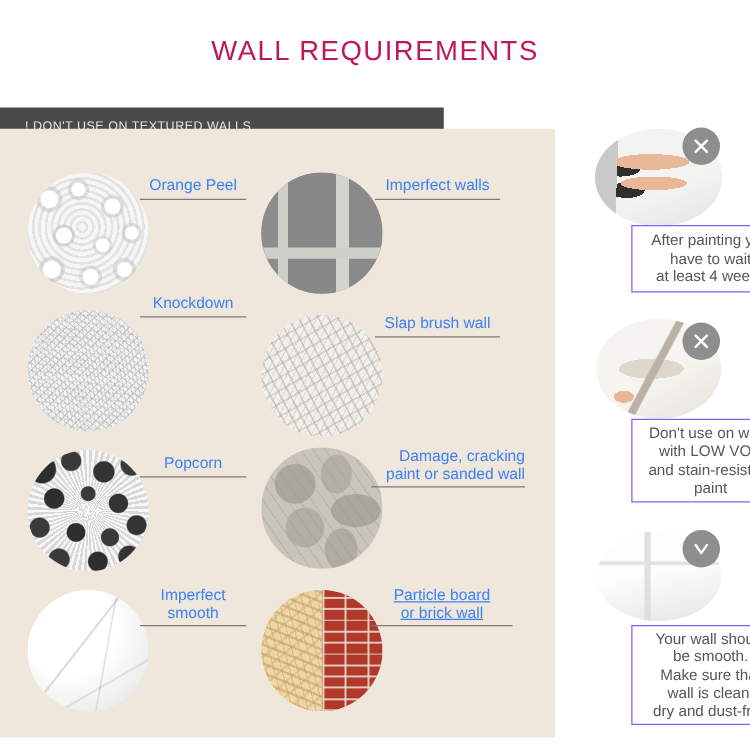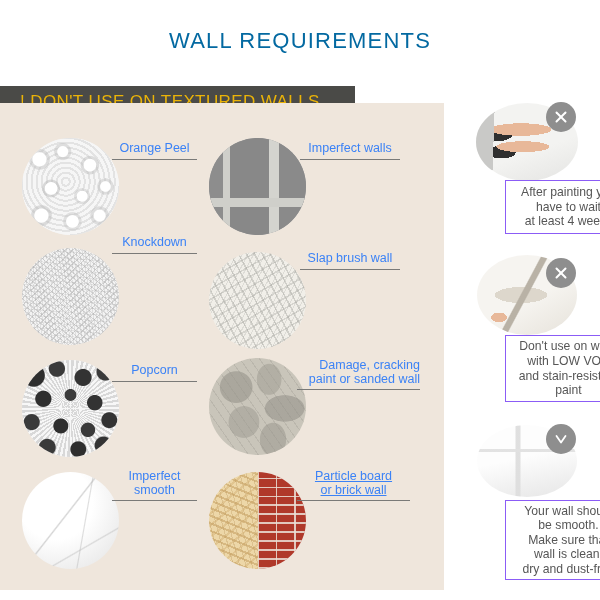--- a/index.html
+++ b/index.html
@@ -9,32 +9,32 @@
     font-family:"Liberation Sans", sans-serif;
     overflow:hidden;
     position:relative;
   }
 
   
   .page-title{
     position:absolute;left:0;top:28px;width:600px;
     text-align:center;
     font-size:22px;letter-spacing:1.2px;
-    color:#0369a1;font-weight:400;
+    color:#be185d;font-weight:400;
   }
 
   
   .warn-banner{
     position:absolute;left:0;top:86px;
     width:355px;height:31px;
     background:#4a4a47;
     display:flex;align-items:center;
   }
   .warn-banner-text{
-    color:#eab308;font-size:17px;letter-spacing:.4px;
+    color:#e5e5e5;font-size:10px;letter-spacing:.4px;
     padding-left:20px;white-space:nowrap;
   }
 
   
   .beige-panel{
     position:absolute;left:0;top:103px;
     width:444px;height:487px;
     background:#efe6dc;
   }
   .swatch{

